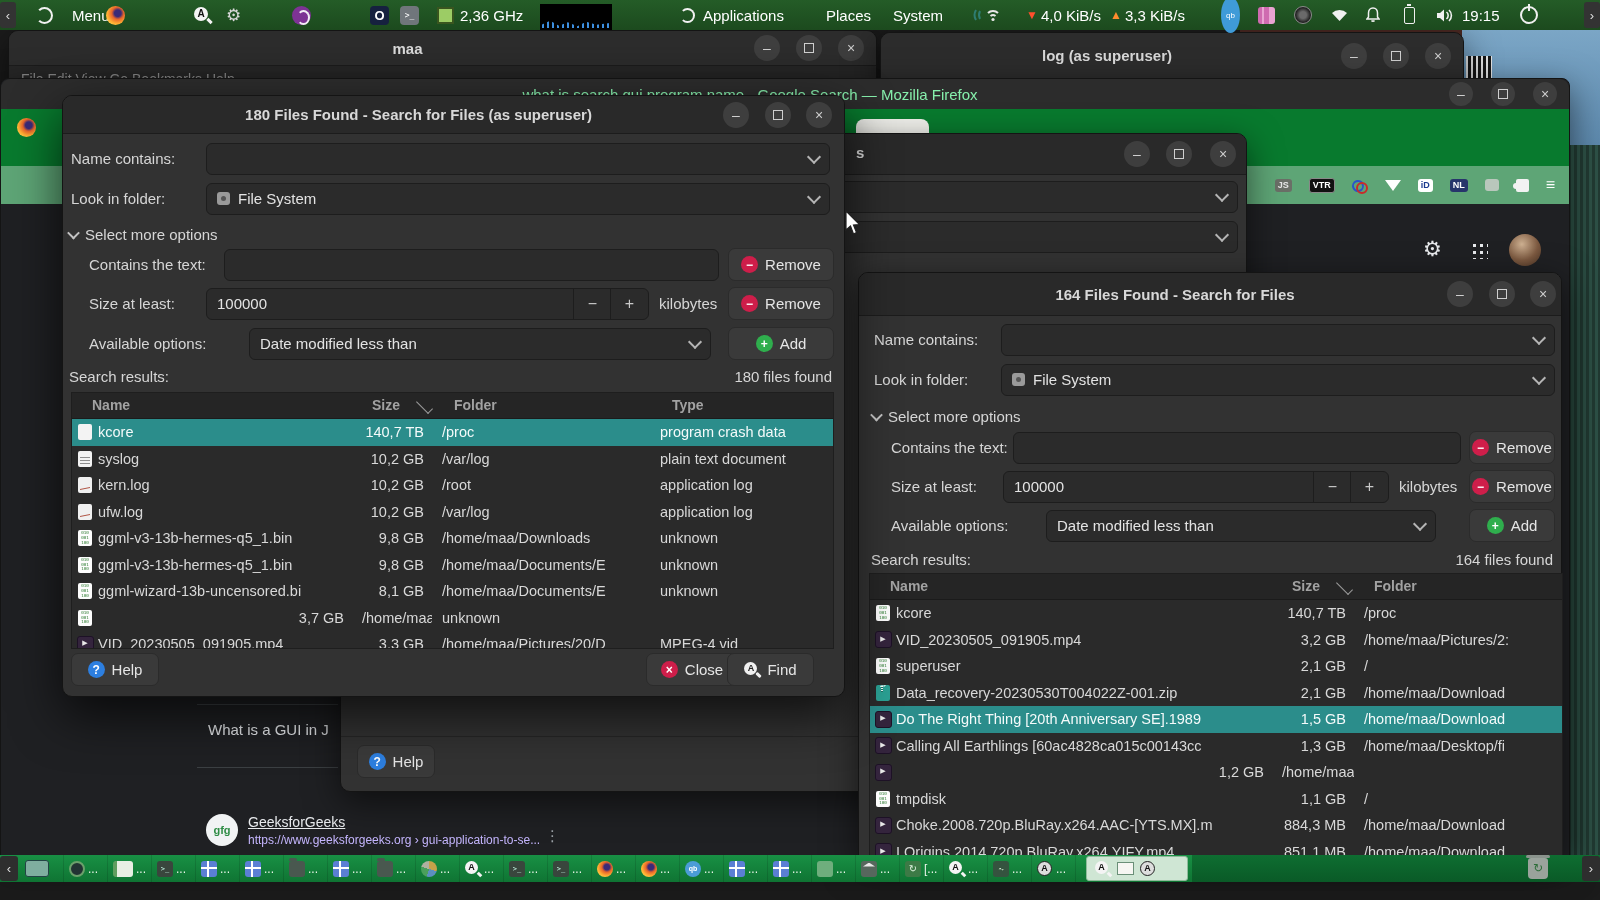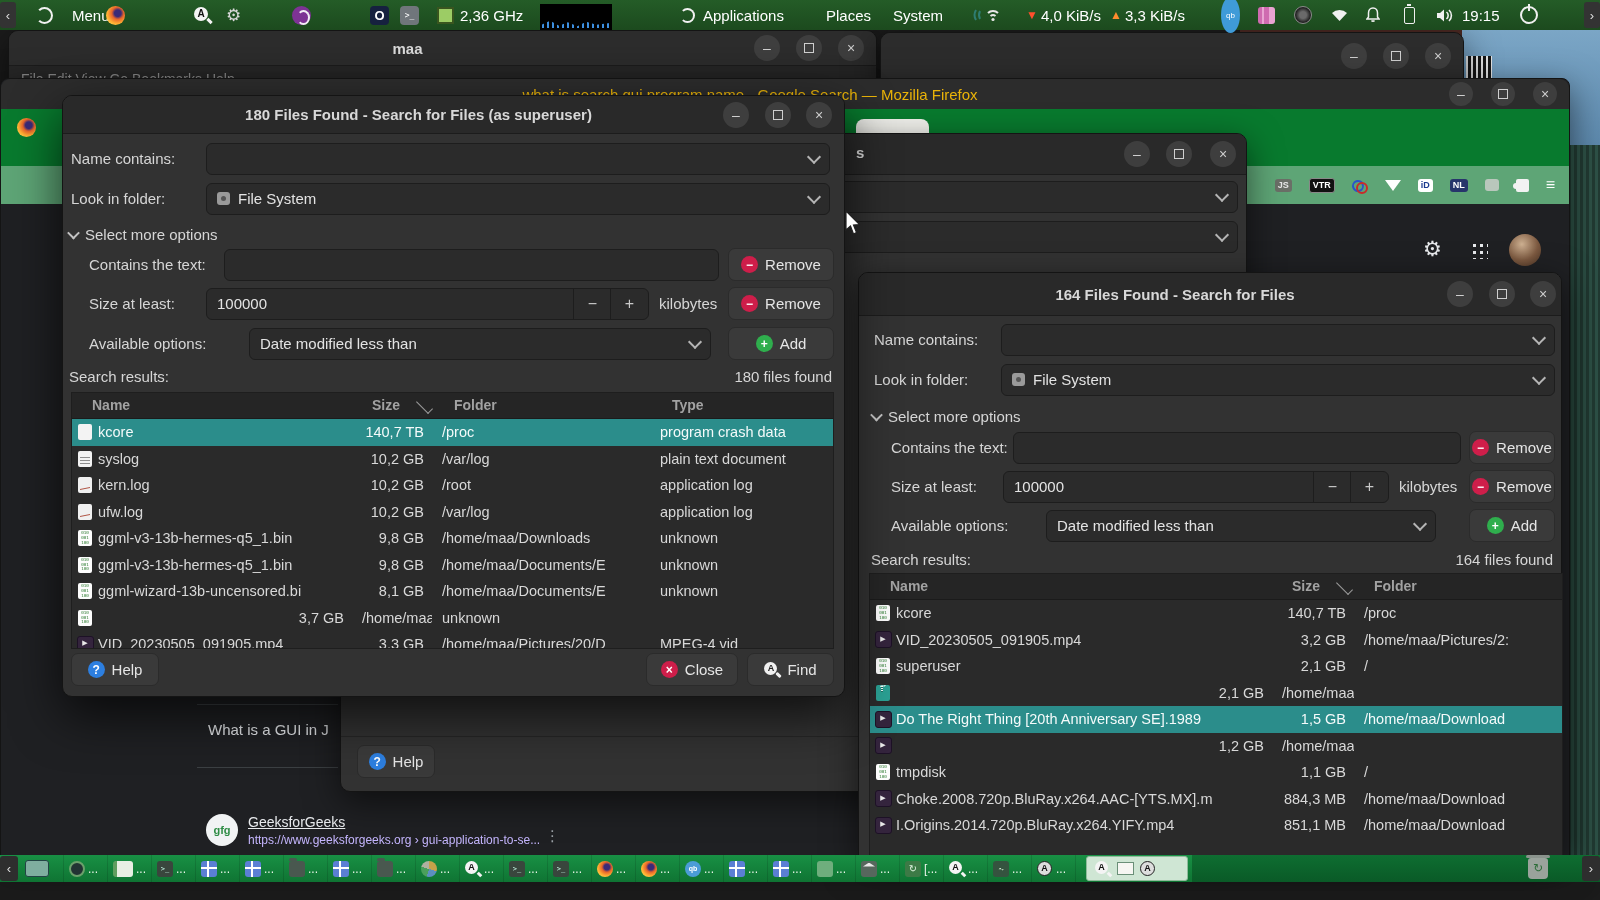--- a/index.html
+++ b/index.html
@@ -188,31 +188,32 @@
     <div class="wbtn" style="right:54px;">
         <span class="sq"></span>
       </div>
     <div class="wbtn" style="right:12px;">×</div>
   </div>
   <div class="abs" style="left:12px;top:40px;color:#8a8a8a;font-size:14px;">File    Edit    View    Go    Bookmarks    Help</div>
 </div>
 
 <div class="win" style="left:880px;top:32px;width:582px;height:46px;z-index:3;">
   <div class="tbar" style="height:45px;">
+    <div class="ttl" style="right:200px;">log (as superuser)</div>
     <div class="wbtn" style="right:96px;">–</div>
     <div class="wbtn" style="right:54px;">
         <span class="sq"></span>
       </div>
     <div class="wbtn" style="right:12px;">×</div>
   </div>
 </div>
 
 <div class="win" style="left:0px;top:78px;width:1568px;height:777px;z-index:4;background:#1f2023;border-radius:8px 8px 0 0;">
   <div class="tbar" style="height:30px;">
-    <div class="ttl" style="font-weight:normal;color:#eab308;">what is search gui program name - Google Search — Mozilla Firefox</div>
+    <div class="ttl" style="font-weight:normal;color:#86efac;">what is search gui program name - Google Search — Mozilla Firefox</div>
     <div class="wbtn" style="right:96px;width:24px;height:24px;">–</div>
     <div class="wbtn" style="right:54px;width:24px;height:24px;">
         <span class="sq"></span>
       </div>
     <div class="wbtn" style="right:12px;width:24px;height:24px;">×</div>
   </div>
   <div class="fx-tabs">
     <div class="abs" style="left:16px;top:9px;">
         <span class="ic-ffx" style="display:block;"></span>
       </div>
@@ -351,31 +352,38 @@
 
         <div class="trow">
           <span class="fi" data-icon="bin-icon"></span>
           <span>superuser</span>
           <span class="c-size">2,1 GB</span>
           <span class="c-folder">/</span>
         </div>
 
         <div class="trow">
           <span class="fi" data-icon="zip-icon"></span>
+          <span>Data_recovery-20230530T004022Z-001.zip</span>
           <span class="c-size">2,1 GB</span>
           <span class="c-folder">/home/maa/Download</span>
         </div>
 
         <div class="trow" data-state="selected">
           <span class="fi" data-icon="video-icon"></span>
           <span>Do The Right Thing [20th Anniversary SE].1989</span>
           <span class="c-size">1,5 GB</span>
           <span class="c-folder">/home/maa/Download</span>
         </div>
 
+        <div class="trow">
+          <span class="fi" data-icon="video-icon"></span>
+          <span>Calling All Earthlings [60ac4828ca015c00143cc</span>
+          <span class="c-size">1,3 GB</span>
+          <span class="c-folder">/home/maa/Desktop/fi</span>
+        </div>
 
         <div class="trow">
           <span class="fi" data-icon="video-icon"></span>
           <span class="c-size">1,2 GB</span>
           <span class="c-folder">/home/maa/Download</span>
         </div>
 
         <div class="trow">
           <span class="fi" data-icon="bin-icon"></span>
           <span>tmpdisk</span>
@@ -541,21 +549,21 @@
       </div>
   </div>
   <button class="btn" style="left:8px;top:557px;width:88px;">
     <span class="cir blue">?</span>
     <span>Help</span>
   </button>
   <button class="btn" style="left:583px;top:557px;width:92px;">
     <span class="cir red">×</span>
     <span>Close</span>
   </button>
-  <button class="btn" style="left:684px;top:557px;width:87px;">
+  <button class="btn" style="left:664px;top:557px;width:87px;">
     <span class="mag"></span>
     <span>Find</span>
   </button>
 </div>
 
 <svg class="abs cursor" style="left:845px;top:210px;" width="17" height="26" viewBox="0 0 17 26">
   <path d="M1,1 L1,20 L5.5,16 L8.5,24 L11.5,22.5 L8.5,15 L14.5,14.5 Z" fill="#fff" stroke="#222" stroke-width="1.2"></path>
 </svg>
 
 <div class="panel">

